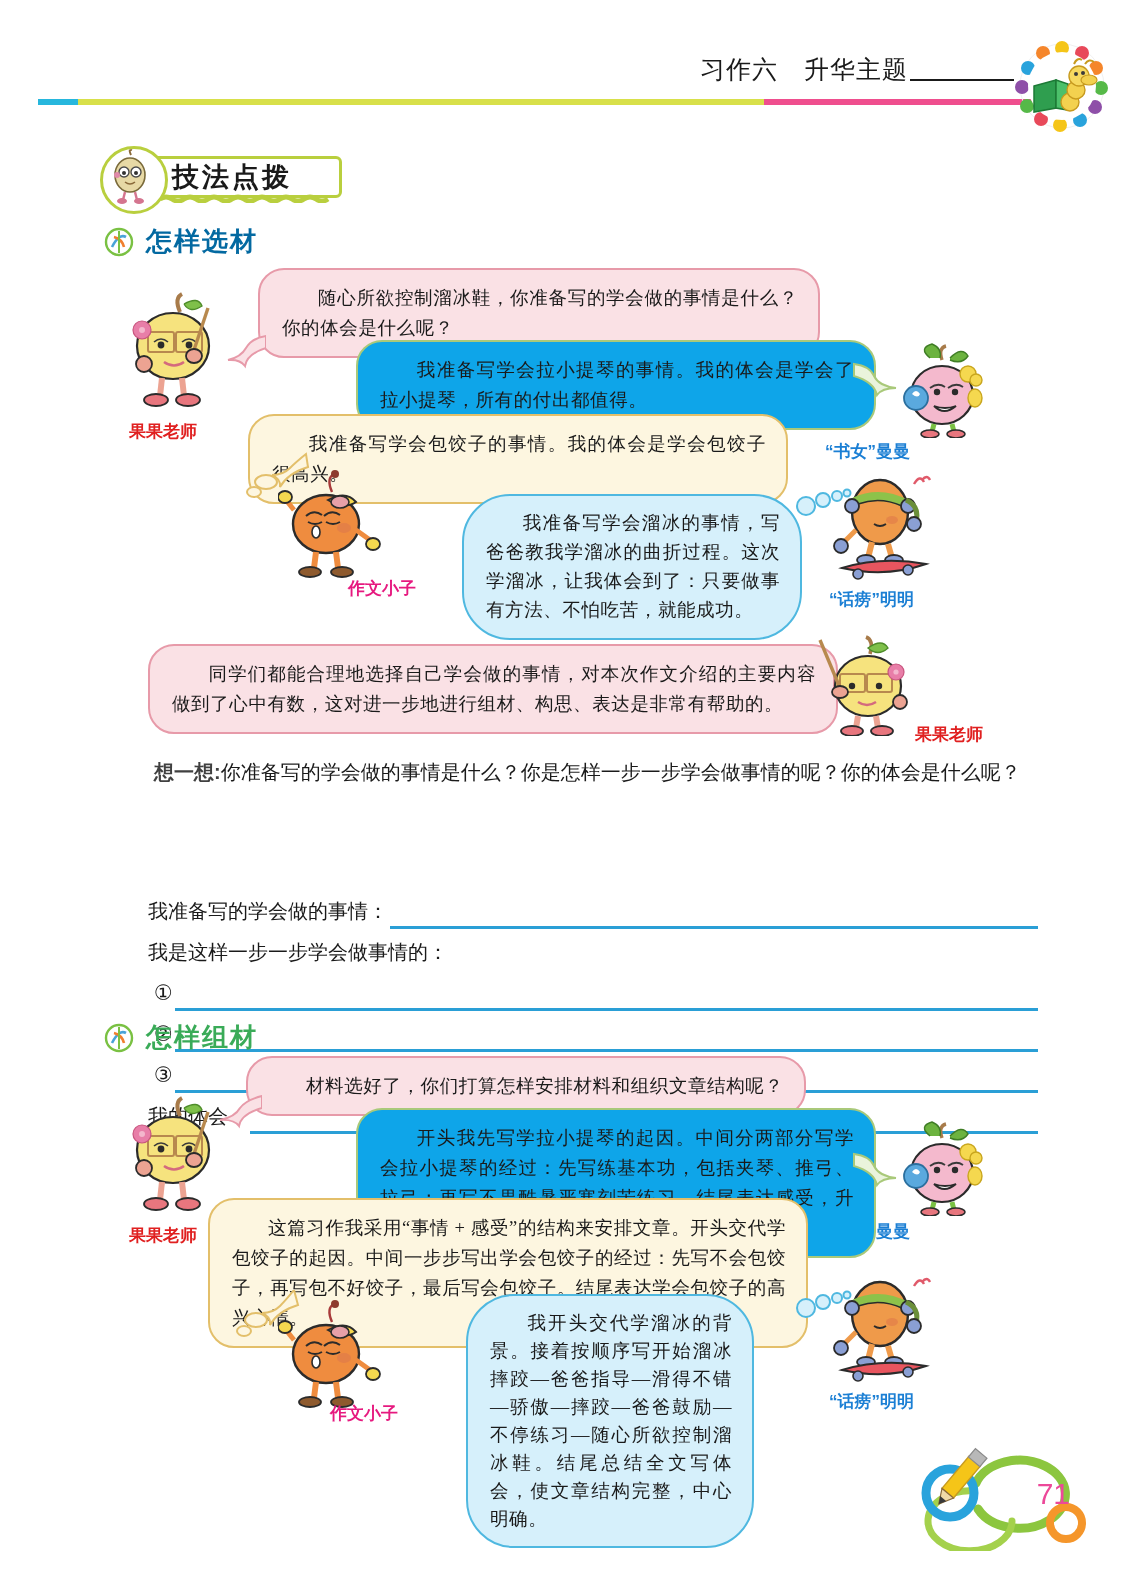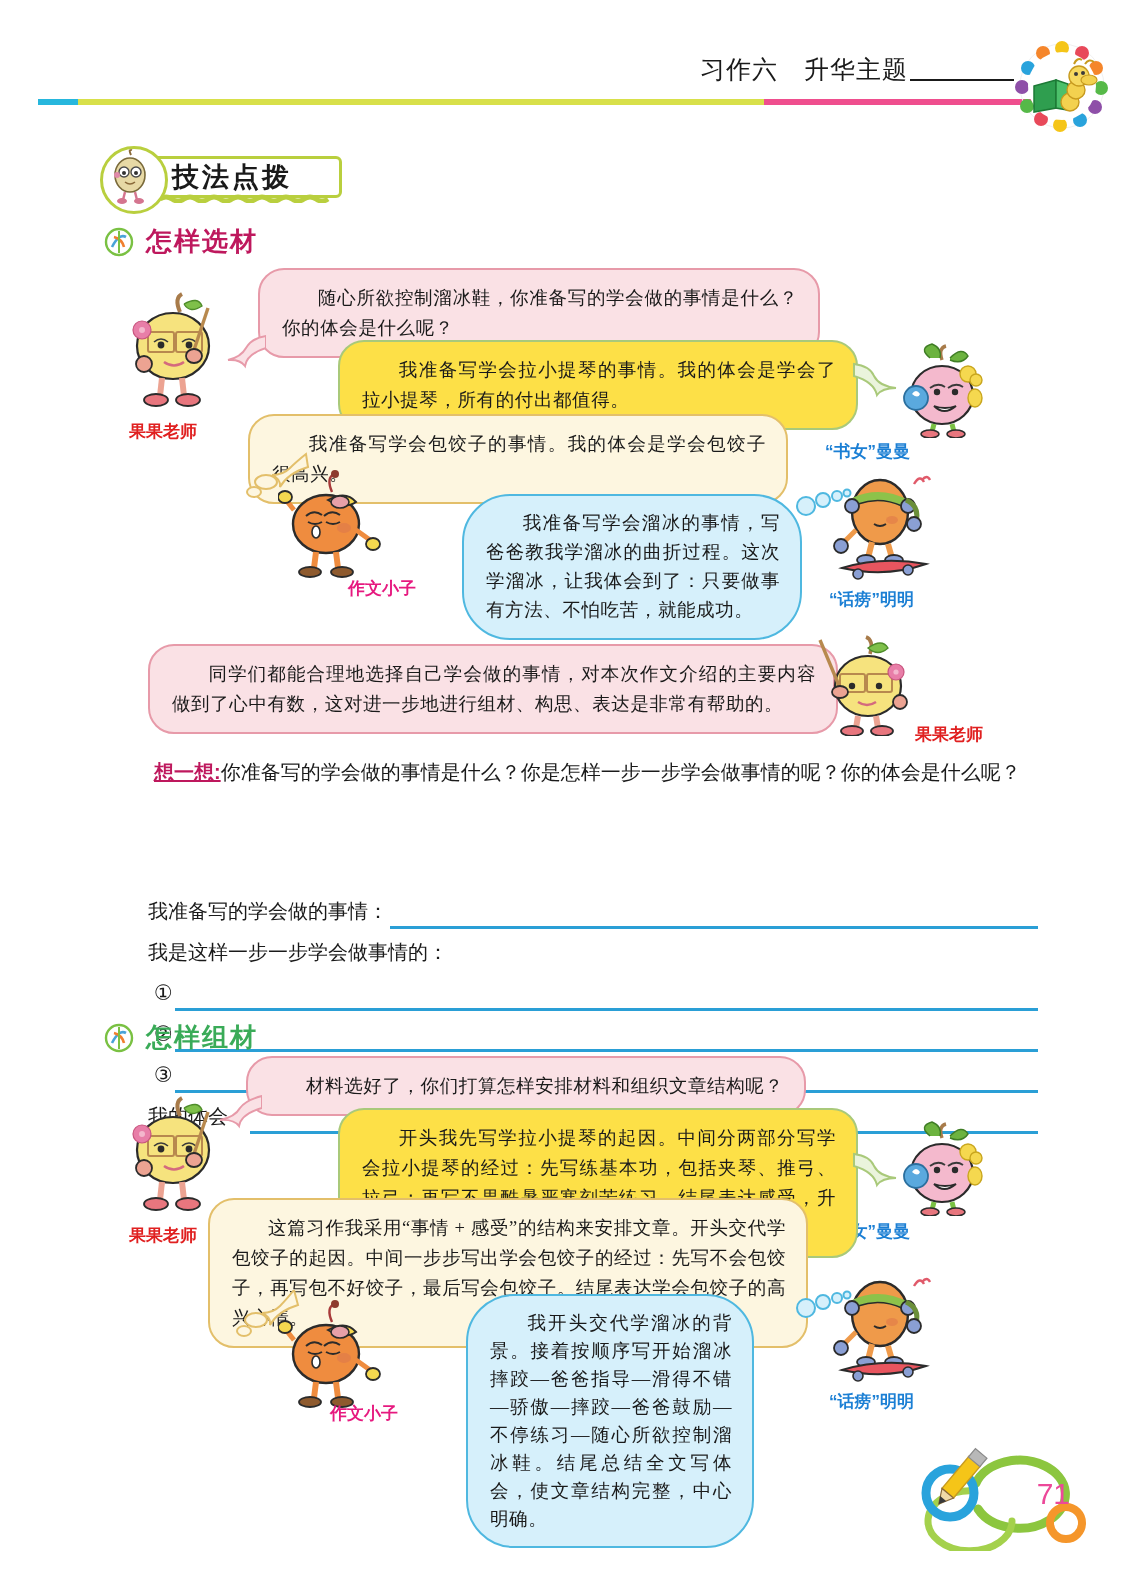--- a/index.html
+++ b/index.html
@@ -107,42 +107,42 @@
   .subhead {
     position: absolute;
     display: flex;
     align-items: center;
     gap: 12px;
   }
   .subhead-icon { width: 30px; height: 30px; flex: 0 0 auto; }
   .subhead-text {
     font-size: 26px;
     font-weight: bold;
-    color: #be185d;
+    color: #0369a1;
     letter-spacing: 2px;
     font-family: "Liberation Sans", "DejaVu Sans", sans-serif;
   }
   .subhead-text.green { color: #3aab58; }
 
   
   .bubble {
     position: absolute;
     box-sizing: border-box;
     border-radius: 26px;
     padding: 13px 20px 13px 22px;
     font-size: 18.5px;
     line-height: 30px;
     letter-spacing: 0.6px;
     color: #1a1a1a;
     font-family: "Liberation Serif", "DejaVu Serif", serif;
     text-align: justify;
   }
   .bubble .indent { display: inline-block; width: 36px; }
   .bubble-pink   { background: #fae1e5; border: 2px solid #e79aa9; }
-  .bubble-green  { background: #fde047; border: 2px solid #a9c97a; }
+  .bubble-green  { background: #0ea5e9; border: 2px solid #a9c97a; margin-left: 18px; }
   .bubble-yellow { background: #fdf6e0; border: 2px solid #e3bf6a; }
   .bubble-cyan   { background: #d6f0fb; border: 2px solid #4fb8e0; }
 
   
   .char-label {
     position: absolute;
     font-size: 17px;
     font-weight: bold;
     font-family: "Liberation Sans", "DejaVu Sans", sans-serif;
     white-space: nowrap;
@@ -156,23 +156,22 @@
     position: absolute;
     left: 110px;
     top: 755px;
     width: 928px;
     font-size: 20px;
     line-height: 34px;
     color: #1a1a1a;
     font-family: "Liberation Sans", "DejaVu Sans", sans-serif;
   }
   .think-tag {
-    color: #be185d;
+    color: #404040;
     font-weight: bold;
-    text-decoration: underline;
   }
   .think-first-line { text-indent: 44px; }
 
   .fill-rows { position: absolute; left: 110px; top: 818px; width: 928px; }
   .fill-row {
     display: flex;
     align-items: flex-end;
     font-size: 20px;
     line-height: 36px;
     color: #1a1a1a;

